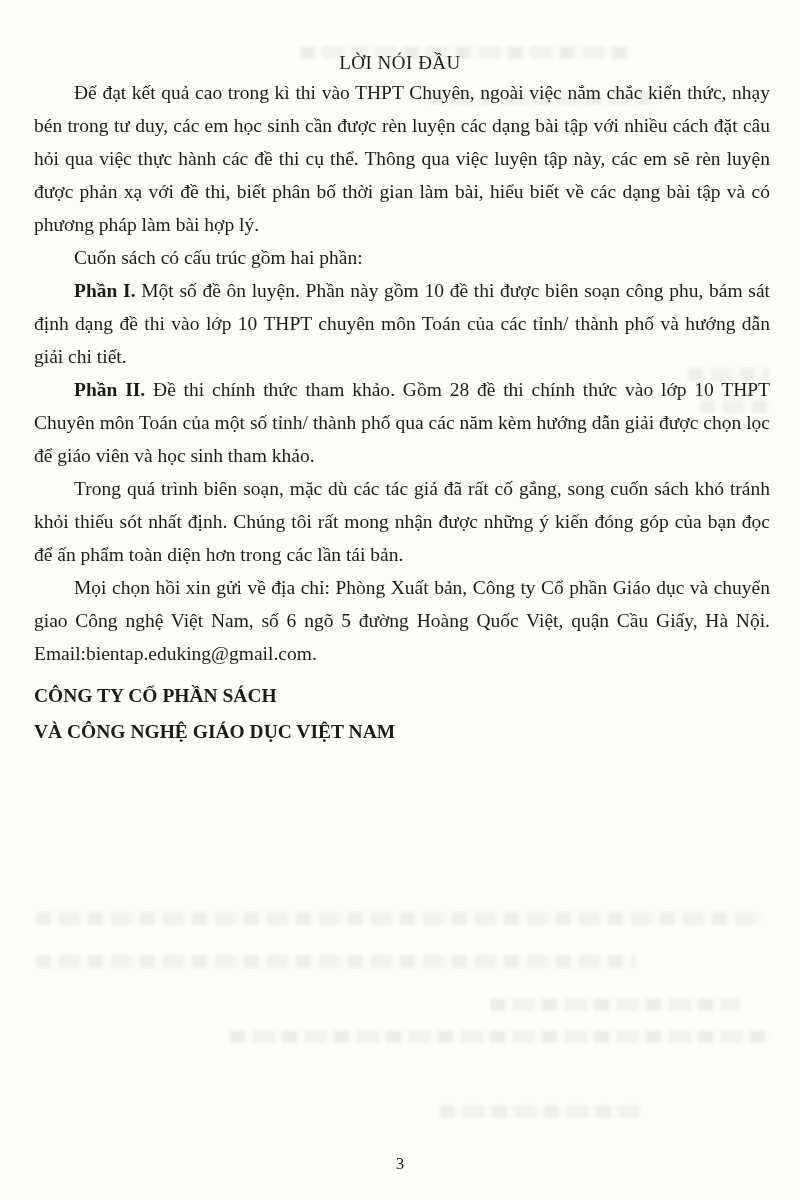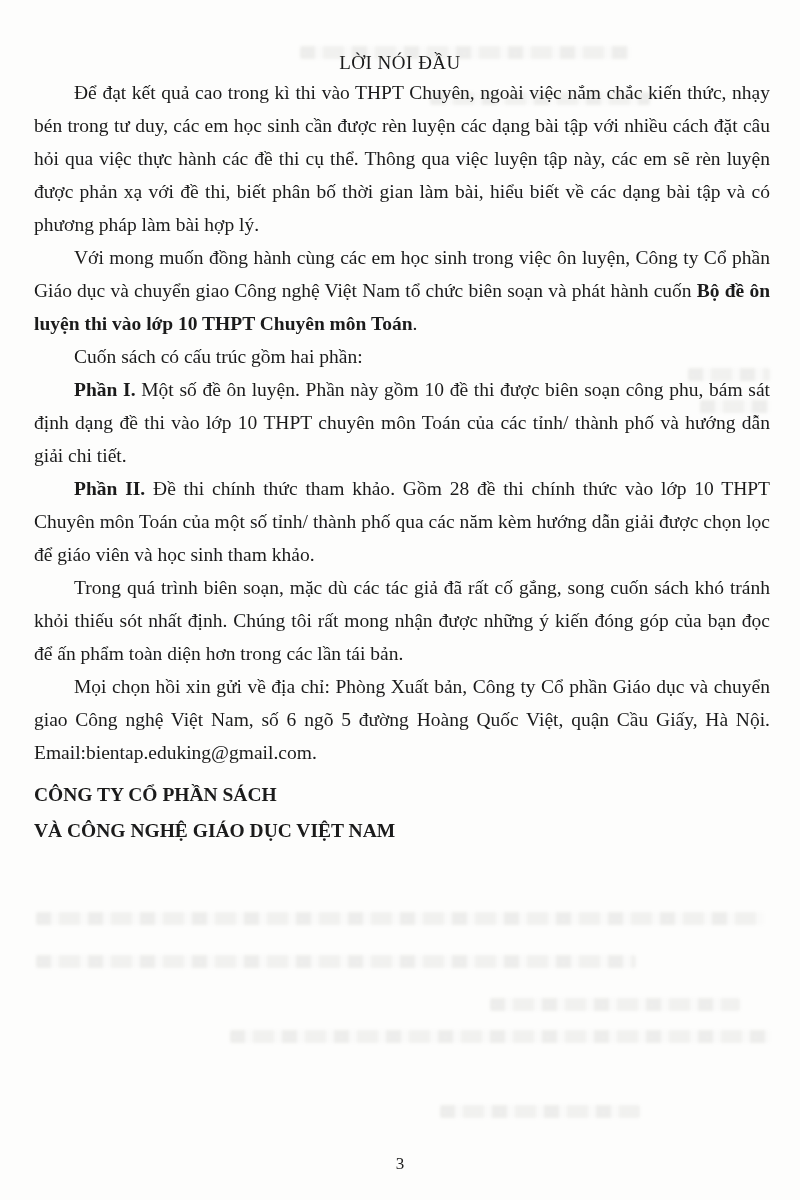--- a/index.html
+++ b/index.html
@@ -82,21 +82,20 @@
 
 <div class="page">
 
   <h1 class="doc-title">LỜI NÓI ĐẦU</h1>
 
   <div class="content">
 
 
     <p class="para"><span>Để đạt kết quả cao trong kì thi vào THPT Chuyên, ngoài việc nắm chắc kiến thức, nhạy bén trong tư duy, các em học sinh cần được rèn luyện các dạng bài tập với nhiều cách đặt câu hỏi qua việc thực hành các đề thi cụ thể. Thông qua việc luyện tập này, các em sẽ rèn luyện được phản xạ với đề thi, biết phân bố thời gian làm bài, hiểu biết về các dạng bài tập và có phương pháp làm bài hợp lý.</span></p>
 
-    <p class="para"><span>Với mong muốn đồng hành cùng các em học sinh trong việc ôn luyện, Công ty Cổ phần Giáo dục và chuyển giao Công nghệ Việt Nam tổ chức biên soạn và phát hành cuốn </span><span class="b">Bộ đề ôn luyện thi vào lớp 10 THPT Chuyên môn Toán</span><span>.</span></p>
 
     <p class="para"><span>Cuốn sách có cấu trúc gồm hai phần:</span></p>
 
     <p class="para"><span class="b">Phần I.</span><span class="i"> Một số đề ôn luyện. </span><span>Phần này gồm 10 đề thi được biên soạn công phu, bám sát định dạng đề thi vào lớp 10 THPT chuyên môn Toán của các tỉnh/ thành phố và hướng dẫn giải chi tiết.</span></p>
 
     <p class="para"><span class="b">Phần II.</span><span class="i"> Đề thi chính thức tham khảo</span><span>. Gồm 28 đề thi chính thức vào lớp 10 THPT Chuyên môn Toán của một số tỉnh/ thành phố qua các năm kèm hướng dẫn giải được chọn lọc để giáo viên và học sinh tham khảo.</span></p>
 
     <p class="para"><span>Trong quá trình biên soạn, mặc dù các tác giả đã rất cố gắng, song cuốn sách khó tránh khỏi thiếu sót nhất định. Chúng tôi rất mong nhận được những ý kiến đóng góp của bạn đọc để ấn phẩm toàn diện hơn trong các lần tái bản.</span></p>
 
     <p class="para"><span class="i">Mọi chọn hồi xin gửi về địa chỉ: </span><span>Phòng Xuất bản, Công ty Cổ phần Giáo dục và chuyển giao Công nghệ Việt Nam, số 6 ngõ 5 đường Hoàng Quốc Việt, quận Cầu Giấy, Hà Nội. Email:bientap.eduking@gmail.com.</span></p>

